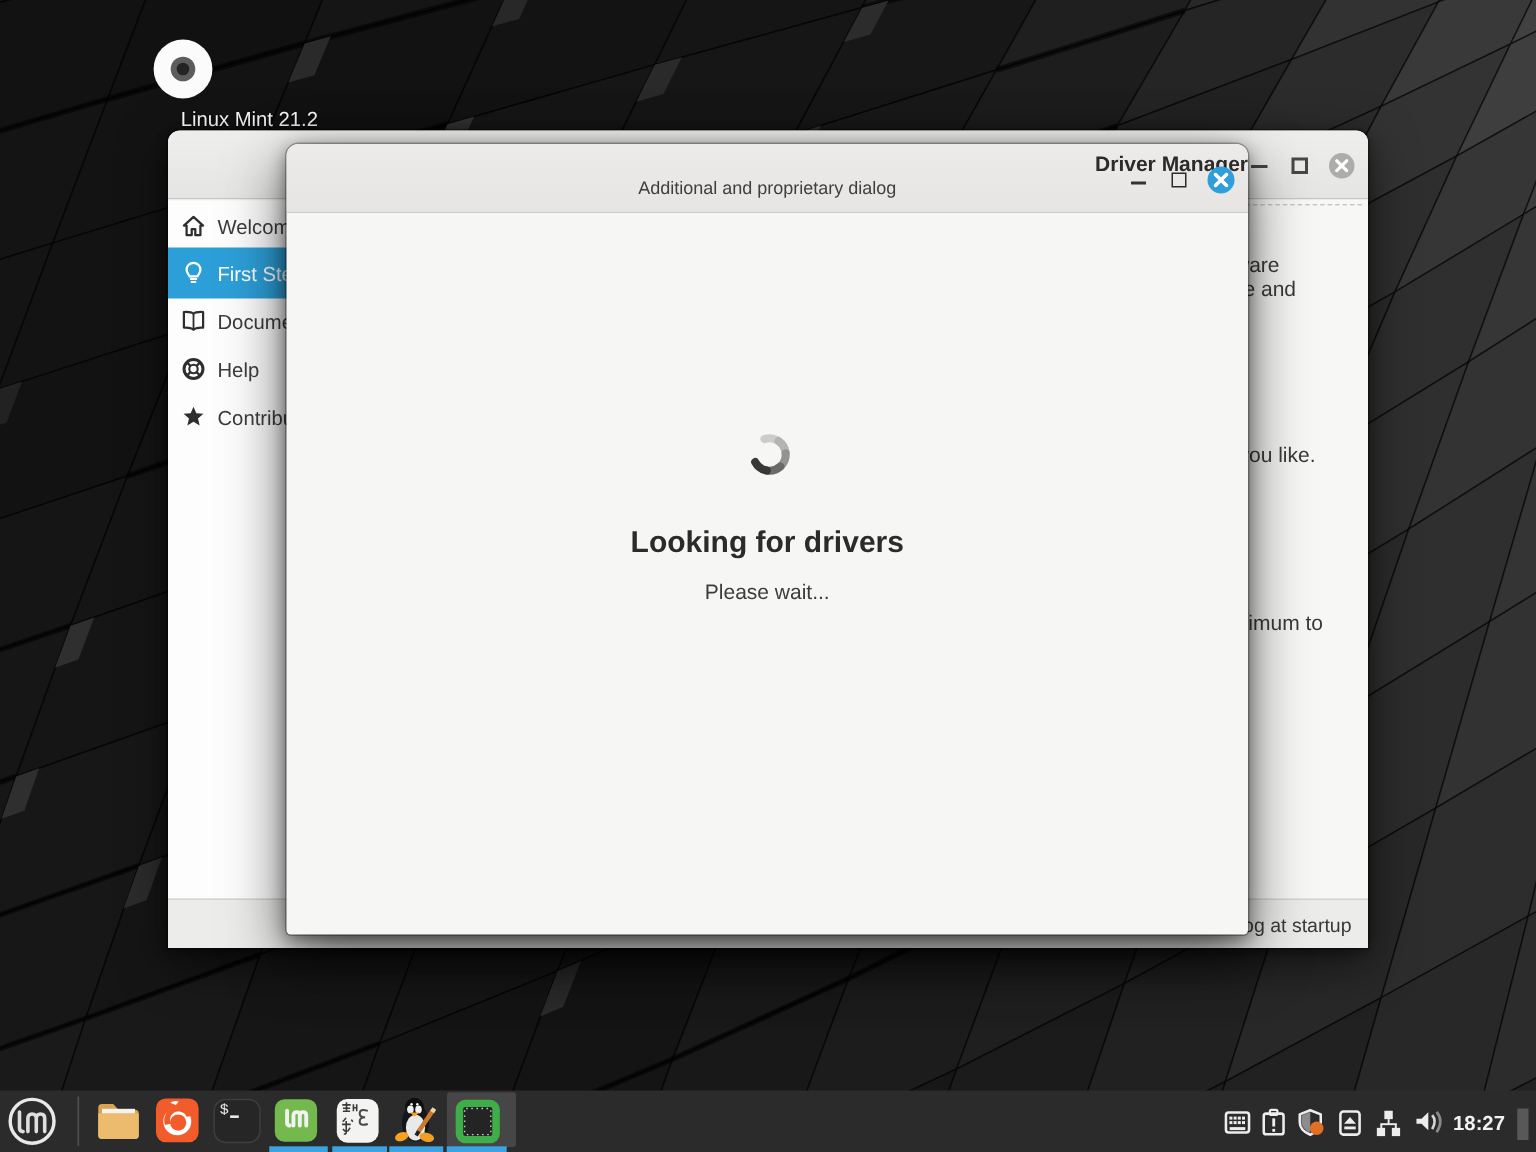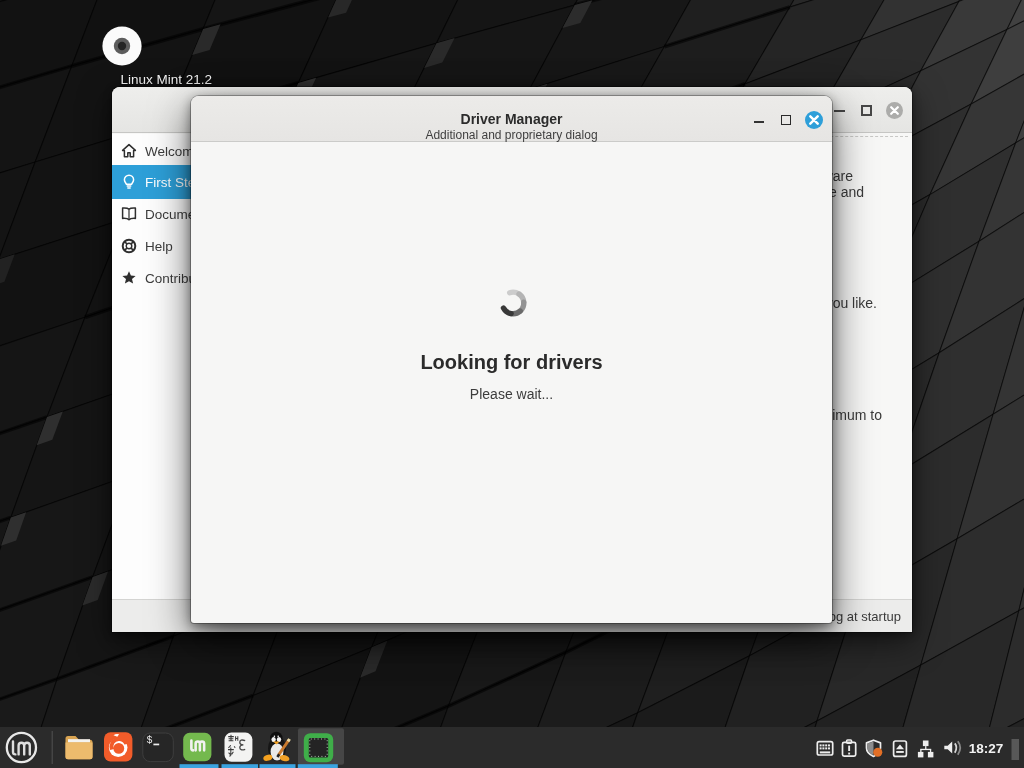--- a/index.html
+++ b/index.html
@@ -11,21 +11,21 @@
 .sbi{position:absolute;left:0;width:100%;height:32px;display:flex;align-items:center;color:#3c3c3c;font-size:13.5px}
 .sbi svg{margin-left:9px;margin-right:8px;flex:0 0 auto}
 .sbi.sel{background:#2d9fd8;color:#fff;height:34px}
 .frag{position:absolute;color:#3a3a3a;font-size:14px;white-space:nowrap}
 #welcome .bb{position:absolute;left:0;right:0;bottom:0;height:33px;background:#ececeb;border-top:1px solid #d4d4d2;display:flex;align-items:center;justify-content:flex-end;padding-right:11px;font-size:13px;color:#3a3a3a}
 .wbtn-min{position:absolute;left:722px;top:23px;width:11px;height:2px;background:#474747}
 .wbtn-max{position:absolute;left:749px;top:18px;width:11px;height:11px;border:2px solid #474747}
 .wbtn-close{position:absolute;left:774px;top:15px;width:17px;height:17px;border-radius:50%;background:#acacaa;display:flex;align-items:center;justify-content:center}
 #dlg{position:absolute;left:191px;top:96px;width:641px;height:527px;border-radius:8px 8px 3px 3px;background:#f6f6f5;box-shadow:0 14px 40px rgba(0,0,0,.62),0 3px 12px rgba(0,0,0,.45),0 0 0 1px rgba(0,0,0,.28)}
 #dlg .tb{position:absolute;left:0;top:0;right:0;height:46px;background:linear-gradient(#ecebe9,#e6e5e3);border-bottom:1px solid #cbcbc9;border-radius:8px 8px 0 0}
-#dlg .t1{padding-top:16px;text-align:center;font-size:14px;font-weight:bold;color:#2b2b2b;line-height:15px}
+#dlg .t1{padding-top:6px;text-align:right;font-size:14px;font-weight:bold;color:#2b2b2b;line-height:15px}
 #dlg .t2{text-align:center;font-size:12px;color:#3f3f3f;margin-top:1px}
 .dbtn-min{position:absolute;left:563px;top:25px;width:10px;height:2px;background:#333}
 .dbtn-max{position:absolute;left:590px;top:19px;width:10px;height:10px;border:1.8px solid #2a2a2a}
 .dbtn-close{position:absolute;left:614px;top:15px;width:18px;height:18px;border-radius:50%;background:#2e9fd9;display:flex;align-items:center;justify-content:center}
 #look{position:absolute;left:0;width:641px;top:255px;text-align:center;font-size:20px;font-weight:bold;color:#2b2b2b}
 #wait{position:absolute;left:0;width:641px;top:290px;text-align:center;font-size:14px;color:#3c3c3c}
 #bar{position:absolute;left:0;top:727px;width:1024px;height:41px;background:#2b2b2b}
 </style></head>
 <body>
 <div id="desk">

